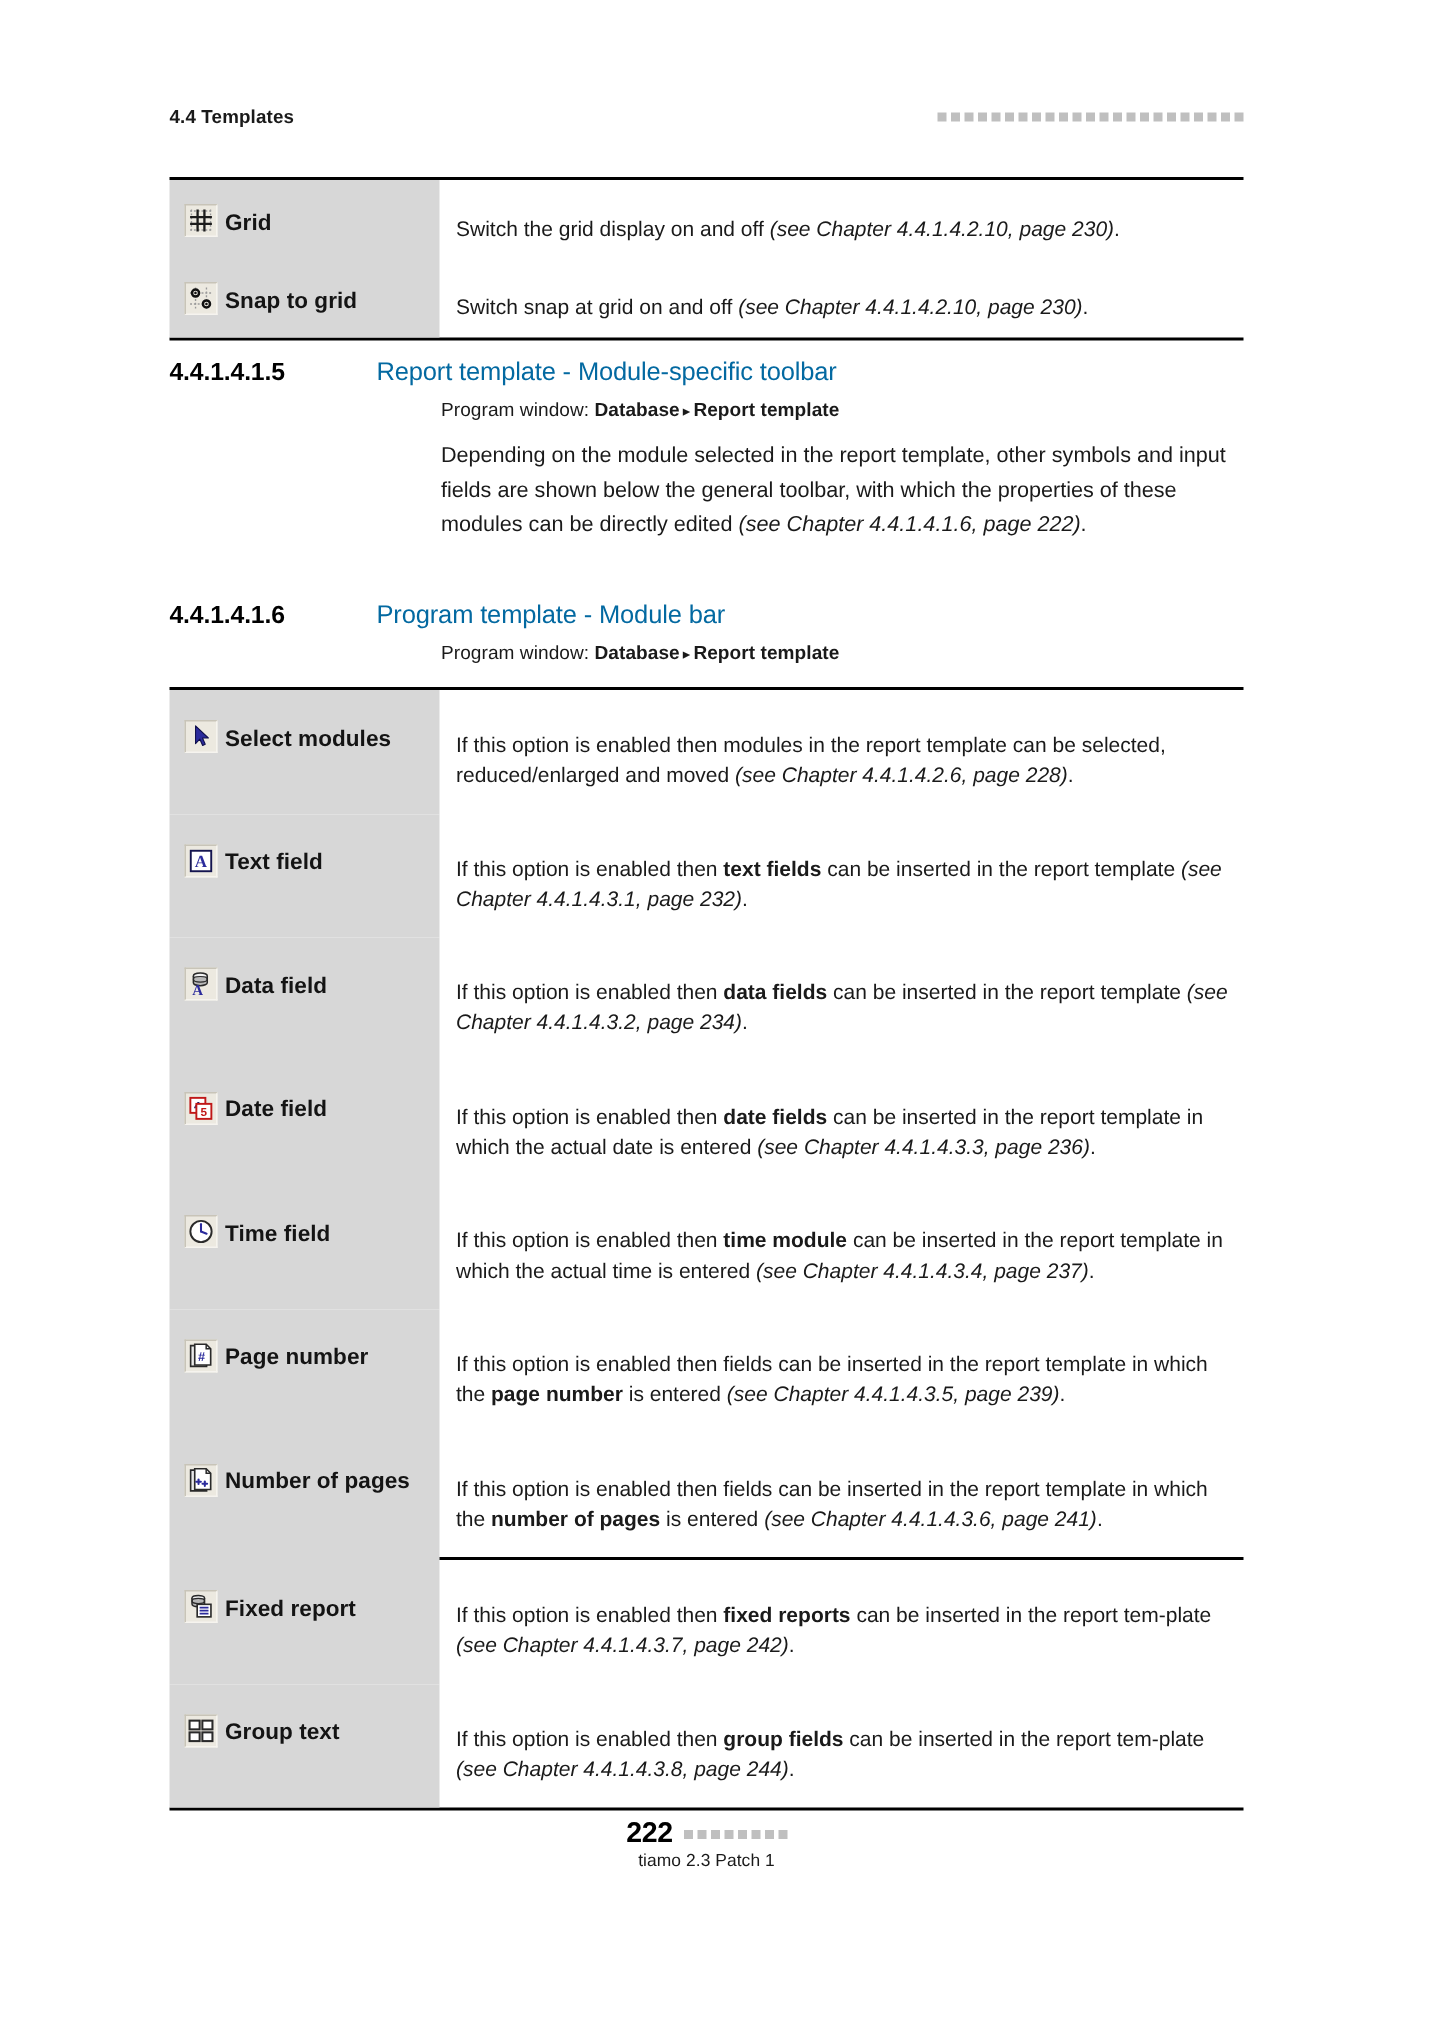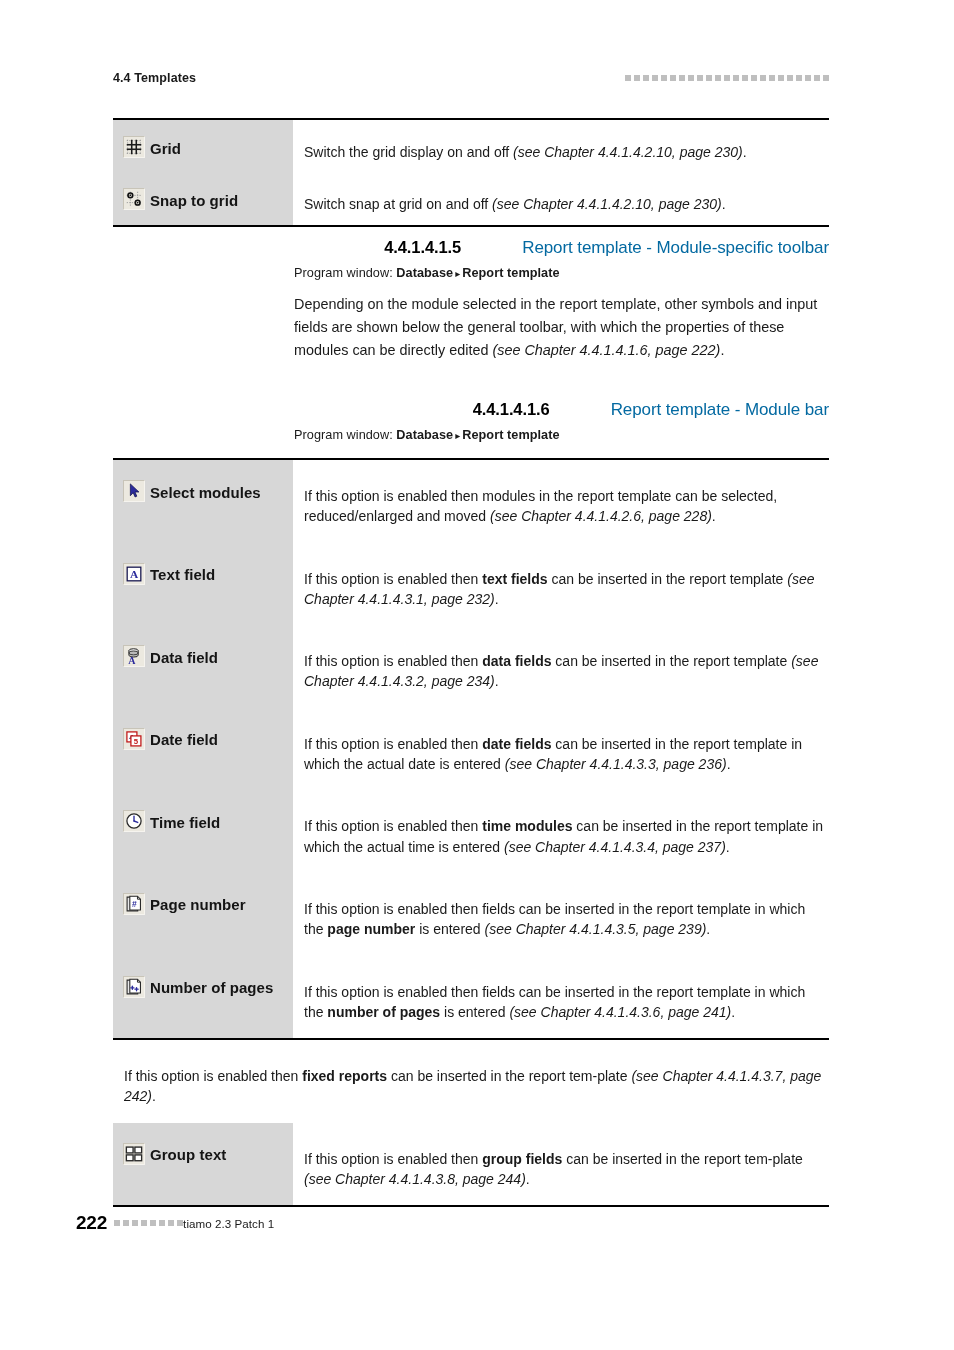--- a/index.html
+++ b/index.html
@@ -124,21 +124,20 @@
 
   
   .sec {
     position: absolute;
     left: 113px;
     width: 716px;
   }
   .sec-head {
     display: flex;
     align-items: baseline;
-    justify-content: flex-end;
   }
   .sec-num {
     width: 138px;
     flex: 0 0 138px;
     font-size: 16.5px;
     font-weight: bold;
     color: #000;
     letter-spacing: -0.1px;
   }
   .sec-title {
@@ -168,20 +167,21 @@
 
   
   .run-foot {
     position: absolute;
     left: 76px;
     top: 1212px;
     width: 790px;
     display: flex;
     align-items: center;
     justify-content: flex-start;
+    flex-direction: column;
   }
   .foot-left {
     display: flex;
     align-items: center;
     gap: 7px;
   }
   .foot-pageno {
     font-size: 19px;
     font-weight: bold;
     color: #000;
@@ -290,21 +290,21 @@
       </div>
       <div class="sec-para">
         <span>Depending on the module selected in the report template, other symbols and input fields are shown below the general toolbar, with which the properties of these modules can be directly edited </span><i>(see Chapter 4.4.1.4.1.6, page 222)</i><span>.</span>
       </div>
     </div>
   </div>
 
   <div class="sec" style="top:400px;">
     <div class="sec-head">
       <div class="sec-num">4.4.1.4.1.6</div>
-      <div class="sec-title">Report template - Module bar</div>
+      <div class="sec-title">Program template - Module bar</div>
     </div>
     <div class="sec-body">
       <div class="progwin">
         <span>Program window:</span>
         <b>Database</b><span class="arrow">▸</span><b>Report template</b>
       </div>
     </div>
   </div>
 
   <div class="itable" id="module-table" style="top:458px;">
@@ -377,21 +377,21 @@
                 <circle cx="11" cy="11" r="7.8" fill="#ffffff" stroke="#2a2a2a" stroke-width="1.4"></circle>
                 <g stroke="#2b2b9c" stroke-width="1.5" stroke-linecap="round">
                   <line x1="11" y1="11" x2="11" y2="5.6"></line>
                   <line x1="11" y1="11" x2="15.1" y2="12.6"></line>
                 </g>
               </svg>
             </div>
             <span class="ilabel">Time field</span>
           </div>
         </div>
-        <div class="dcell" style="padding-top: 26px; padding-bottom: 16px;"><span>If this option is enabled then </span><b>time modules</b><span> can be inserted in the report template in which the actual time is entered </span><i>(see Chapter 4.4.1.4.3.4, page 237)</i><span>.</span></div>
+        <div class="dcell" style="padding-top: 26px; padding-bottom: 16px;"><span>If this option is enabled then </span><b>time module</b><span> can be inserted in the report template in which the actual time is entered </span><i>(see Chapter 4.4.1.4.3.4, page 237)</i><span>.</span></div>
       </div>
       <div class="irow">
         <div class="icell" style="padding-top: 20px;">
           <div class="icell-inner">
             <div class="gi">
               <svg viewBox="0 0 22 22">
                 <path d="M3.4 3.4 h8.4 l3.3 3.3 v11.9 h-11.7 z" fill="#e9e9e9" stroke="#2a2a2a" stroke-width="1.2"></path>
                 <path d="M6.4 2.4 h8.4 l3.3 3.3 v11.9 h-11.7 z" fill="#ffffff" stroke="#2a2a2a" stroke-width="1.2"></path>
                 <path d="M14.8 2.4 v3.3 h3.3" fill="none" stroke="#2a2a2a" stroke-width="1.1"></path>
                 <text x="11.4" y="14.3" font-family="Liberation Sans, sans-serif" font-size="9.4" font-weight="bold" fill="#2b2b9c" text-anchor="middle">#</text>
@@ -417,20 +417,40 @@
                   <line x1="12.1" y1="13.4" x2="15.5" y2="13.4"></line>
                 </g>
               </svg>
             </div>
             <span class="ilabel">Number of pages</span>
           </div>
         </div>
         <div class="dcell" style="padding-top: 26px; padding-bottom: 16px;"><span>If this option is enabled then fields can be inserted in the report template in which the </span><b>number of pages</b><span> is entered </span><i>(see Chapter 4.4.1.4.3.6, page 241)</i><span>.</span></div>
       </div>
       <div class="irow sep-top">
+        <div class="icell" style="padding-top: 20px;">
+          <div class="icell-inner">
+            <div class="gi">
+              <svg viewBox="0 0 22 22">
+                <g transform="translate(1,0.6)">
+                  <ellipse cx="8" cy="4.2" rx="4.6" ry="1.9" fill="#f0f0f0" stroke="#2a2a2a" stroke-width="1.1"></ellipse>
+                  <path d="M3.4 4.2 L3.4 8.6 A4.6 1.9 0 0 0 12.6 8.6 L12.6 4.2" fill="#b5b5b5" stroke="#2a2a2a" stroke-width="1.1"></path>
+                  <ellipse cx="8" cy="6.4" rx="4.6" ry="1.9" fill="none" stroke="#2a2a2a" stroke-width="0.9"></ellipse>
+                </g>
+                <rect x="8.2" y="9.4" width="10.1" height="9.2" fill="#ffffff" stroke="#2a2a2a" stroke-width="1.2"></rect>
+                <g stroke="#2b2b9c" stroke-width="1.3">
+                  <line x1="10" y1="11.8" x2="16.5" y2="11.8"></line>
+                  <line x1="10" y1="14" x2="16.5" y2="14"></line>
+                  <line x1="10" y1="16.2" x2="16.5" y2="16.2"></line>
+                </g>
+              </svg>
+            </div>
+            <span class="ilabel">Fixed report</span>
+          </div>
+        </div>
         <div class="dcell" style="padding-top: 26px; padding-bottom: 16px;"><span>If this option is enabled then </span><b>fixed reports</b><span> can be inserted in the report tem-plate </span><i>(see Chapter 4.4.1.4.3.7, page 242)</i><span>.</span></div>
       </div>
       <div class="irow">
         <div class="icell" style="padding-top: 20px;">
           <div class="icell-inner">
             <div class="gi">
               <svg viewBox="0 0 22 22">
                 <g fill="#ffffff" stroke="#2a2a2a" stroke-width="1.5">
                   <rect x="2.6" y="3.4" width="7.4" height="6.4"></rect>
                   <rect x="12" y="3.4" width="7.4" height="6.4"></rect>

